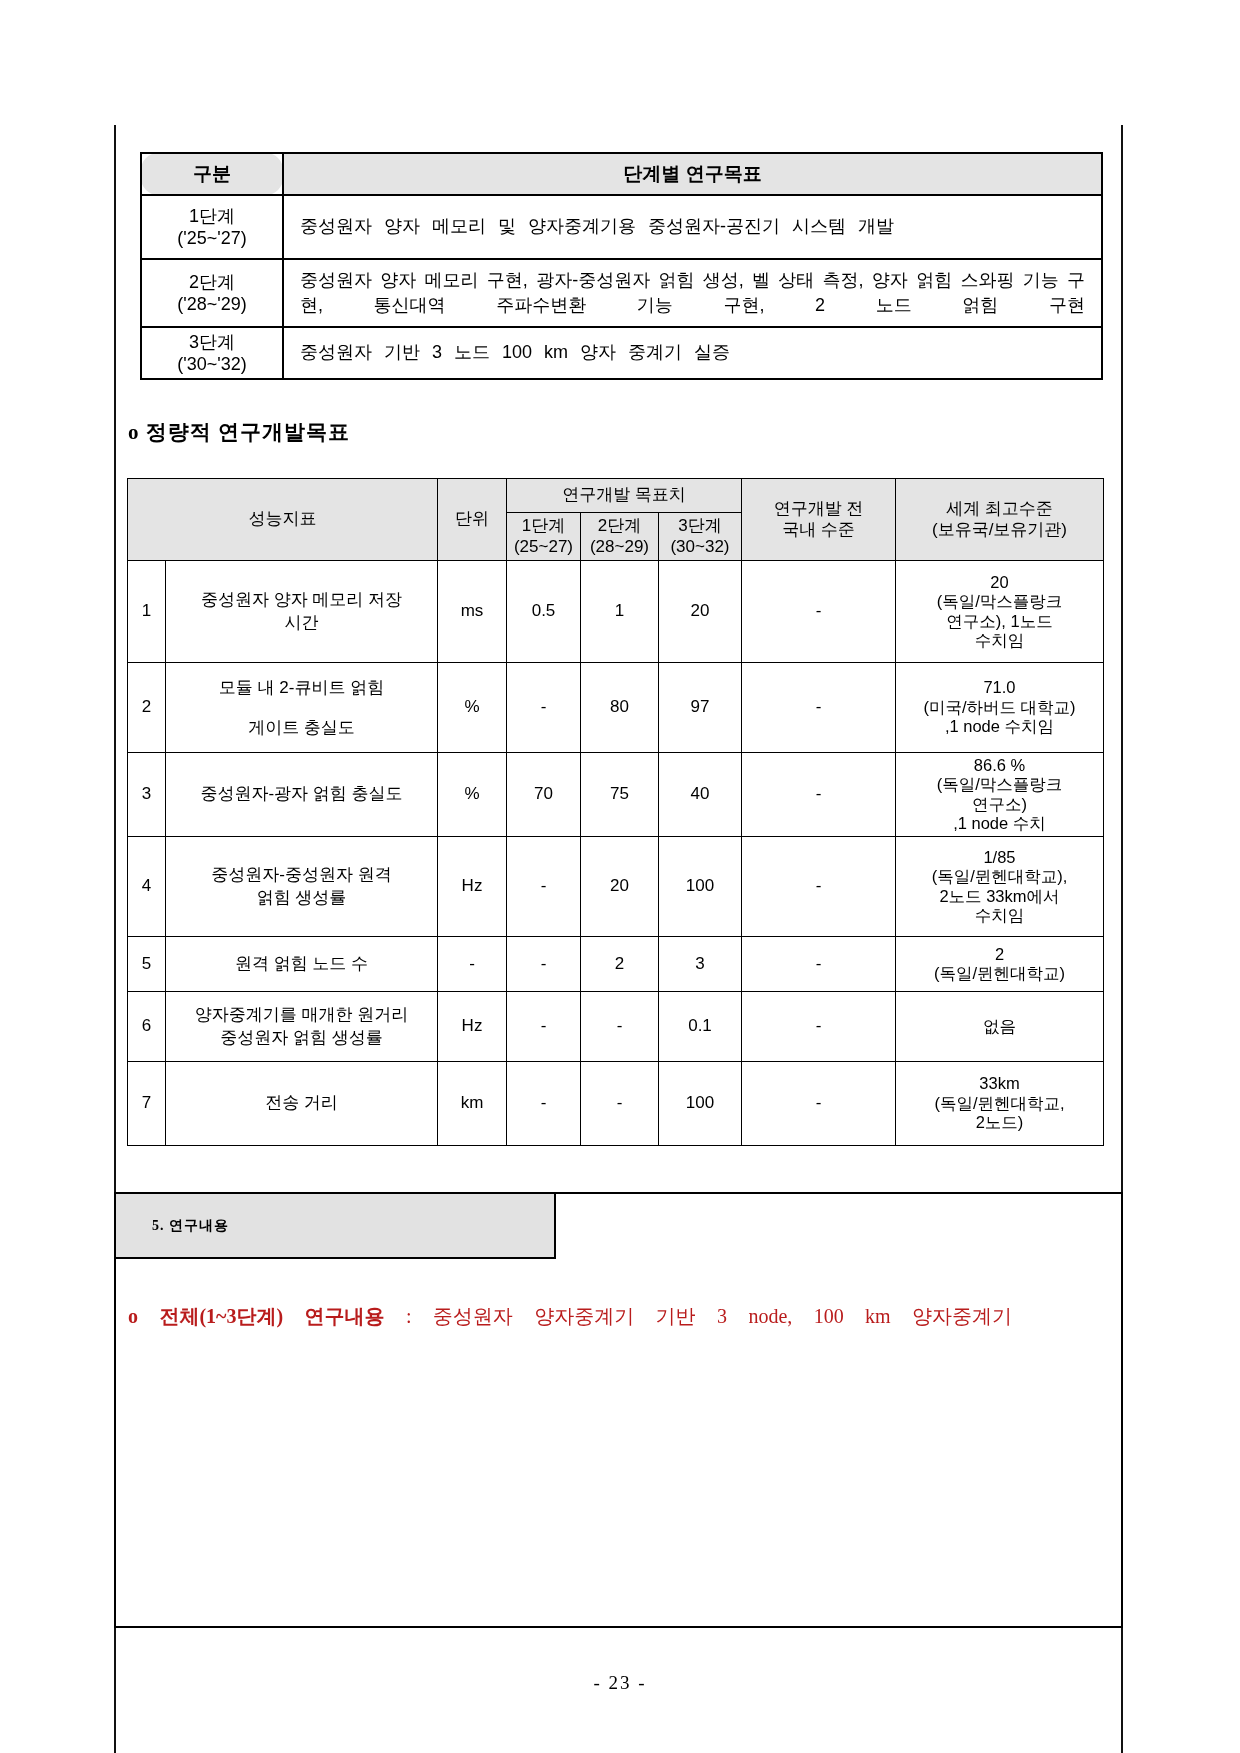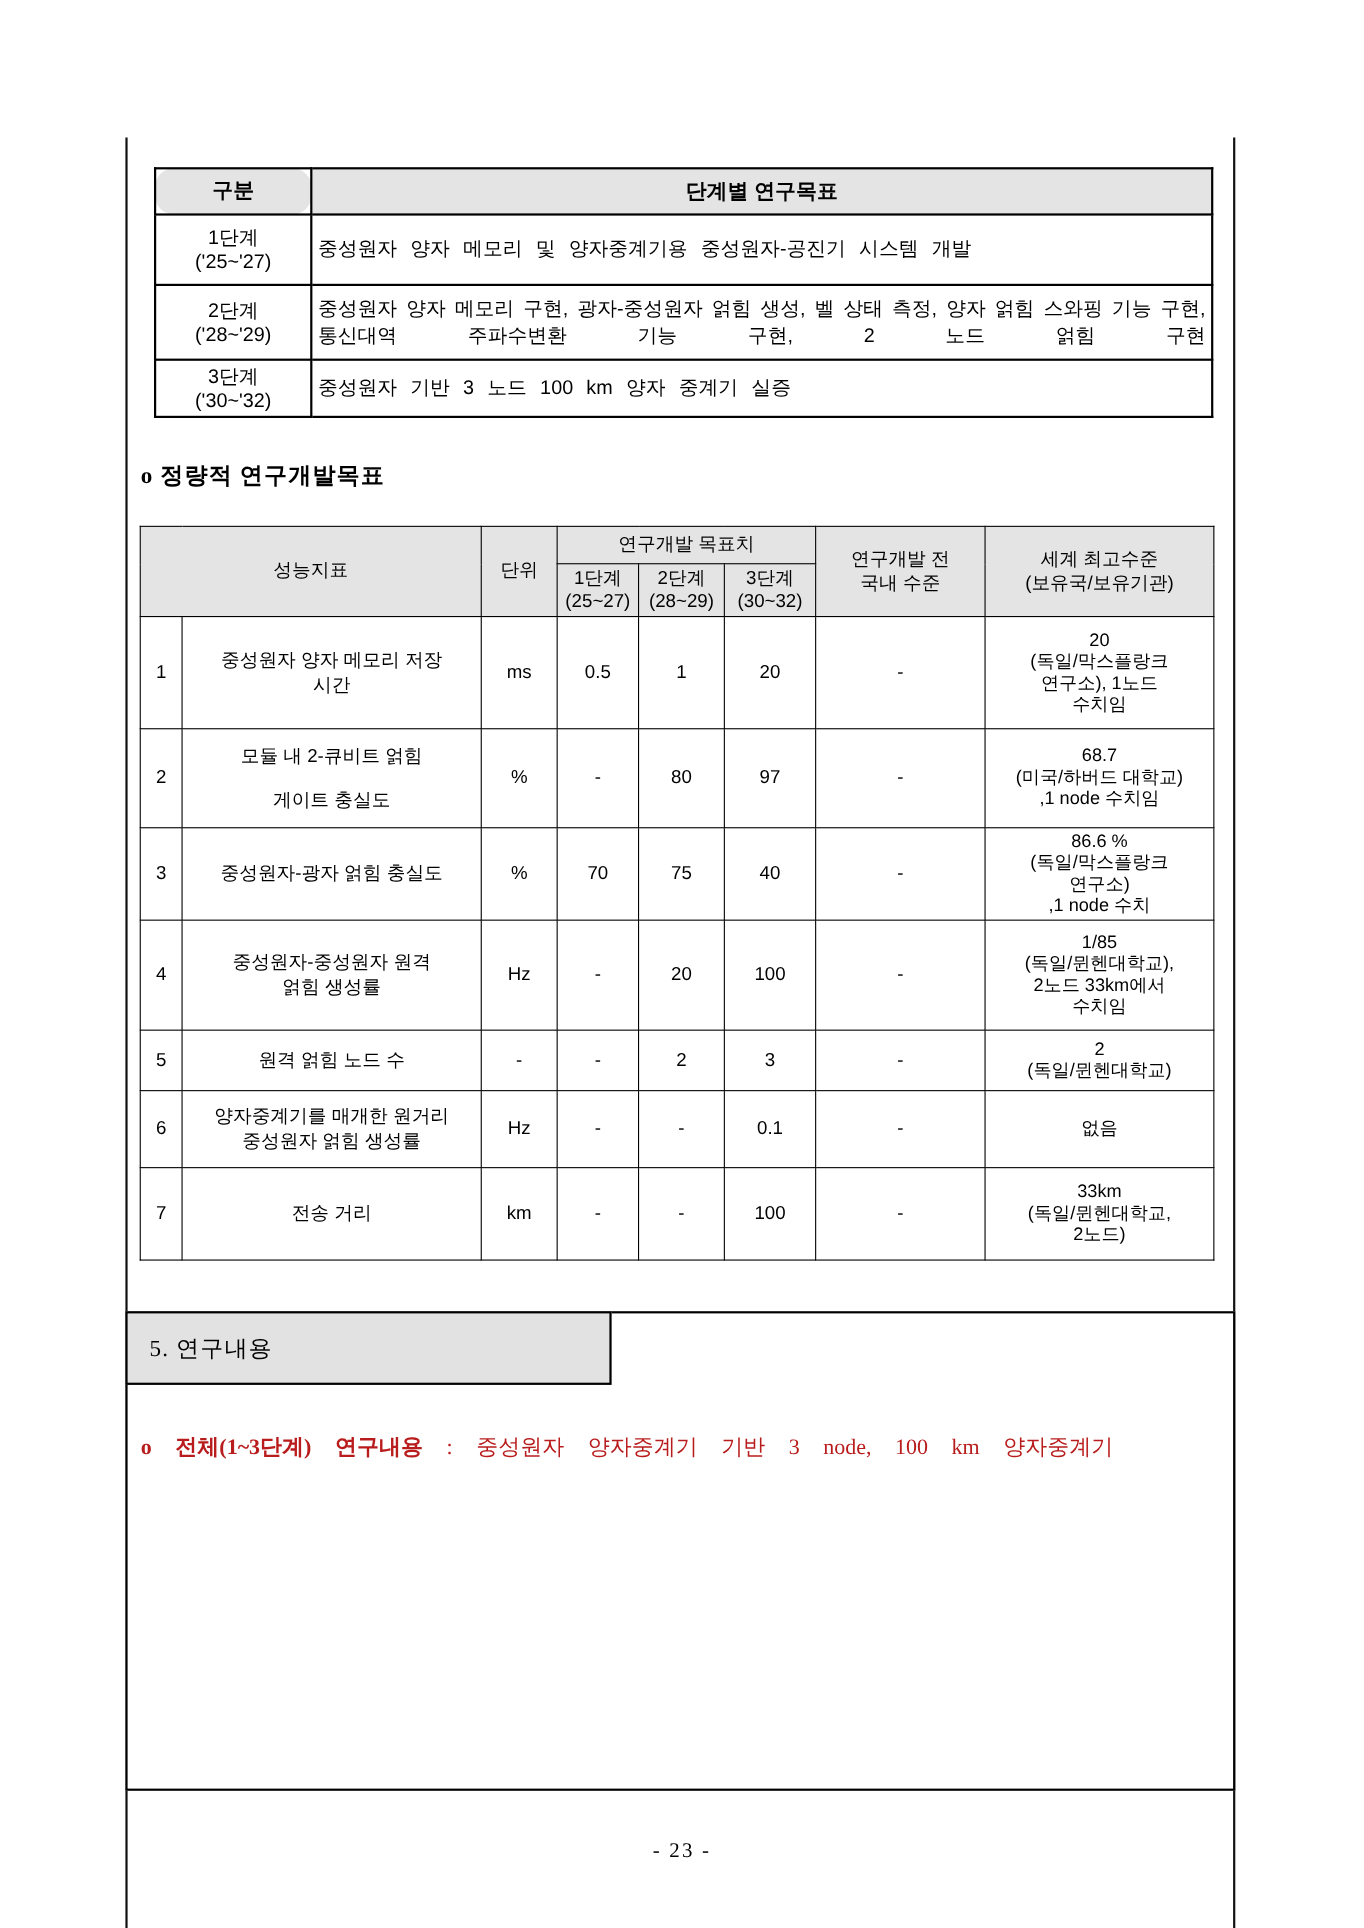--- a/index.html
+++ b/index.html
@@ -19,21 +19,21 @@
   }
   #stage-table th, #stage-table td {
     border:2px solid #000; vertical-align:middle;
   }
   #stage-table thead tr { height:42px; }
   #stage-table th { background:#e4e4e4; font-weight:bold; font-size:19px; text-align:center; }
   #stage-table tbody tr:nth-child(1){ height:64px; }
   #stage-table tbody tr:nth-child(2){ height:68px; }
   #stage-table tbody tr:nth-child(3){ height:52px; }
   .c-stagelabel { width:142px; text-align:center; font-size:18px; line-height:1.25; white-space:pre-line;border-radius:17px; }
-  .c-goal { font-size:18px; padding:2px 5px; line-height:1.4; white-space:pre-line; }
+  .c-goal { font-size:18px; padding:2px 16px; line-height:1.4; white-space:pre-line; }
   .c-goal.g0, .c-goal.g2 { word-spacing:7px; }
   .c-goal.g1 { text-align:justify; text-align-last:justify; word-spacing:3px; }
 
   
   .sec-title {
     position:absolute; left:128px; font-family:"Liberation Serif", serif;
     font-weight:bold; font-size:21px; letter-spacing:1px;
   }
   #quant-title { top:418px; }
 
@@ -63,22 +63,22 @@
   
   #content-box {
     position:absolute; left:114px; top:1192px; width:1009px; height:436px;
     border:2px solid #000; background:#fff;
   }
   #sec5-box {
     position:absolute; left:114px; top:1192px; width:442px; height:67px;
     border:2px solid #000; background:#e2e2e2; display:flex; align-items:center;
   }
   #sec5-box .t {
-    font-family:"Liberation Serif", serif; font-weight:normal; font-size:21px;
-    padding-left:20px; letter-spacing:1px;
+    font-family:"Liberation Serif", serif; font-weight:bold; font-size:14px;
+    padding-left:36px; letter-spacing:1px;
   }
   #body-text {
     position:absolute; left:128px; top:1296px; width:884px;
     font-family:"Liberation Serif", serif; font-size:20px; color:#b91c1c;
   }
   #body-text .ln { height:41px; line-height:41px; white-space:nowrap; }
   .lead { text-align:justify; text-align-last:justify; }
   .lead .b { font-weight:bold; }
   .centerline { text-align:center; }
   .j-full { text-align:justify; text-align-last:justify; }
@@ -172,21 +172,21 @@
         </tr>
         <tr>
           <td class="c-no">2</td>
           <td class="c-metric">모듈 내 2-큐비트 얽힘
 게이트 충실도</td>
           <td class="c-unit">%</td>
           <td class="c-s1">-</td>
           <td class="c-s2">80</td>
           <td class="c-s3">97</td>
           <td class="c-dom">-</td>
-          <td class="c-world">68.7
+          <td class="c-world">71.0
 (미국/하버드 대학교)
 ,1 node 수치임</td>
         </tr>
         <tr>
           <td class="c-no">3</td>
           <td class="c-metric">중성원자-광자 얽힘 충실도</td>
           <td class="c-unit">%</td>
           <td class="c-s1">70</td>
           <td class="c-s2">75</td>
           <td class="c-s3">40</td>

